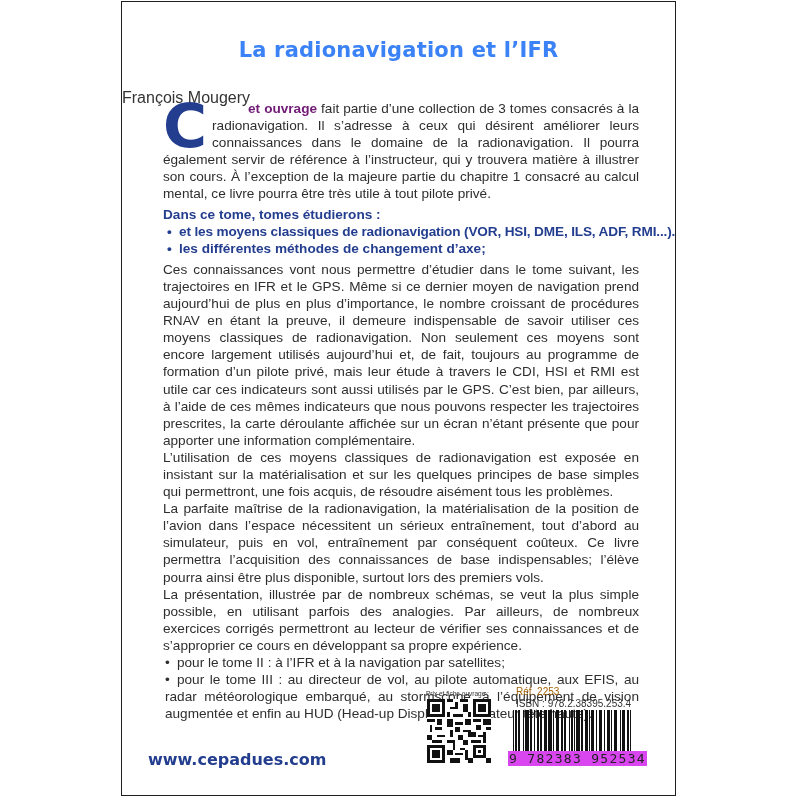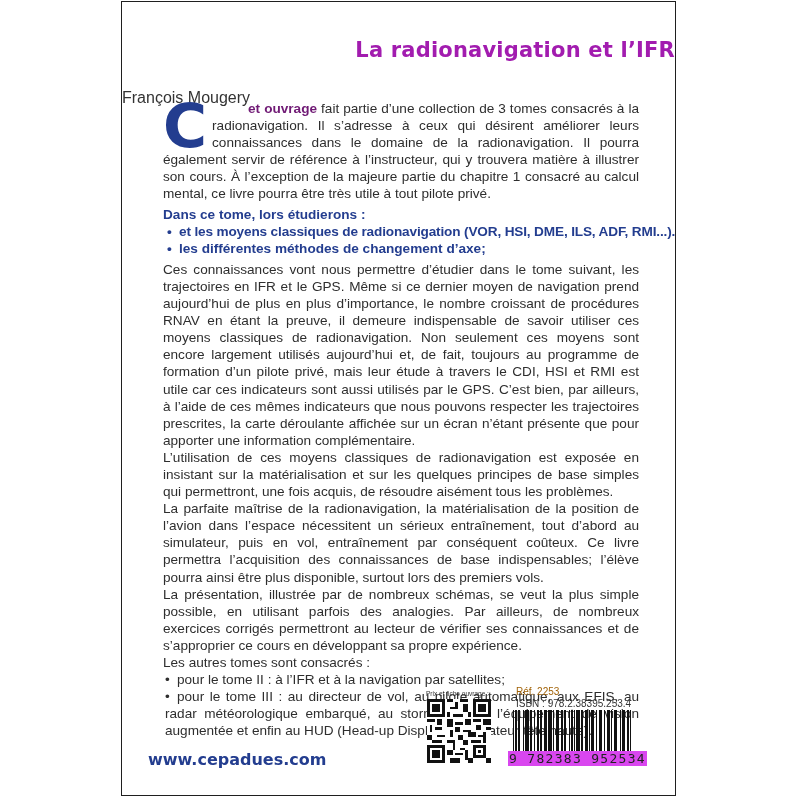--- a/index.html
+++ b/index.html
@@ -1,22 +1,22 @@
 <!DOCTYPE html>
 <html><head>
 <meta charset="utf-8">
 <style>
   html, body { margin: 0; padding: 0; background: #ffffff; }
   body { width: 800px; height: 800px; position: relative; overflow: hidden;
          font-family: "Liberation Sans", sans-serif; color: #2a2a2a; }
   .cover { position: absolute; left: 121px; top: 1px; width: 555px; height: 795px;
            border: 1.5px solid #1f1f1f; background: #ffffff; box-sizing: border-box; }
-  .title { position: absolute; left: 0; right: 0; top: 36px; text-align: right;
+  .title { position: absolute; left: 0; right: 0; top: 36px; text-align: center;
            font-family: "DejaVu Sans", sans-serif; font-weight: bold; font-size: 21px;
-           color: #a21caf; letter-spacing: 0.2px; }
+           color: #3b82f6; letter-spacing: 0.2px; }
   .author { position: absolute; left: 0; right: 0; top: 66px; text-align: left;
             font-size: 16px; color: #333; margin-top: 21px; }
   .body { position: absolute; left: 41px; top: 98px; width: 476px;
           font-size: 13.6px; line-height: 17.1px; color: #2e2e2e; text-align: justify; }
   .body p { margin: 0; }
   .dropcap { float: left; font-family: "DejaVu Sans", sans-serif; font-weight: bold;
              font-size: 60px; line-height: 48px; color: #233d8f; margin: 2px 5px 0 0;
              height: 48px; }
   .intro-strong { color: #701a75; font-weight: bold; margin-left: 36px; }
   .blue-block { color: #233d8f; font-weight: bold; margin-top: 3px; margin-bottom: 4px; }
@@ -39,30 +39,29 @@
 <div class="cover">
   <div class="title">La radionavigation et l’IFR</div>
   <div class="author">François Mougery</div>
 
   <div class="body">
     <p>
       <span class="dropcap">C</span><span class="intro-strong">et ouvrage</span><span> fait partie d’une collection de 3 tomes consacrés à la radionavigation. Il s’adresse à ceux qui désirent améliorer leurs connaissances dans le domaine de la radionavigation. Il pourra également servir de référence à l’instructeur, qui y trouvera matière à illustrer son cours. À l’exception de la majeure partie du chapitre 1 consacré au calcul mental, ce livre pourra être très utile à tout pilote privé.</span>
     </p>
 
     <div class="blue-block">
-      <div>Dans ce tome, lors étudierons :</div>
+      <div>Dans ce tome, tomes étudierons :</div>
       <div class="item" style="letter-spacing:-0.15px"><span class="bullet">•</span><span>et les moyens classiques de radionavigation (VOR, HSI, DME, ILS, ADF, RMI...).</span></div>
       <div class="item"><span class="bullet">•</span><span>les différentes méthodes de changement d’axe;</span></div>
     </div>
 
     <p>Ces connaissances vont nous permettre d’étudier dans le tome suivant, les trajectoires en IFR et le GPS. Même si ce dernier moyen de navigation prend aujourd’hui de plus en plus d’importance, le nombre croissant de procédures RNAV en étant la preuve, il demeure indispensable de savoir utiliser ces moyens classiques de radionavigation. Non seulement ces moyens sont encore largement utilisés aujourd’hui et, de fait, toujours au programme de formation d’un pilote privé, mais leur étude à travers le CDI, HSI et RMI est utile car ces indicateurs sont aussi utilisés par le GPS. C’est bien, par ailleurs, à l’aide de ces mêmes indicateurs que nous pouvons respecter les trajectoires prescrites, la carte déroulante affichée sur un écran n’étant présente que pour apporter une information complémentaire.</p>
     <p>L’utilisation de ces moyens classiques de radionavigation est exposée en insistant sur la matérialisation et sur les quelques principes de base simples qui permettront, une fois acquis, de résoudre aisément tous les problèmes.</p>
     <p>La parfaite maîtrise de la radionavigation, la matérialisation de la position de l’avion dans l’espace nécessitent un sérieux entraînement, tout d’abord au simulateur, puis en vol, entraînement par conséquent coûteux. Ce livre permettra l’acquisition des connaissances de base indispensables; l’élève pourra ainsi être plus disponible, surtout lors des premiers vols.</p>
     <p>La présentation, illustrée par de nombreux schémas, se veut la plus simple possible, en utilisant parfois des analogies. Par ailleurs, de nombreux exercices corrigés permettront au lecteur de vérifier ses connaissances et de s’approprier ce cours en développant sa propre expérience.</p>
-    <p>Les autres tomes sont consacrés :</p>
     <p class="other-item"><span class="bullet">•</span><span>pour le tome II : à l’IFR et à la navigation par satellites;</span></p>
     <p class="other-item"><span class="bullet">•</span><span>pour le tome III : au directeur de vol, au pilote automatique, aux EFIS, au radar météorologique embarqué, au stormscope, à l’équipement de vision augmentée et enfin au HUD (Head-up Display : collimateur tête haute).</span></p>
   </div>
 
   <div class="footer-url">www.cepadues.com</div>
 
   <div class="qr-label">Prix et fiche ouvrage :</div>
   <svg class="qr" viewBox="0 0 25 25" shape-rendering="crispEdges">
     <rect width="25" height="25" fill="#fff"></rect>
     <g fill="#111">

